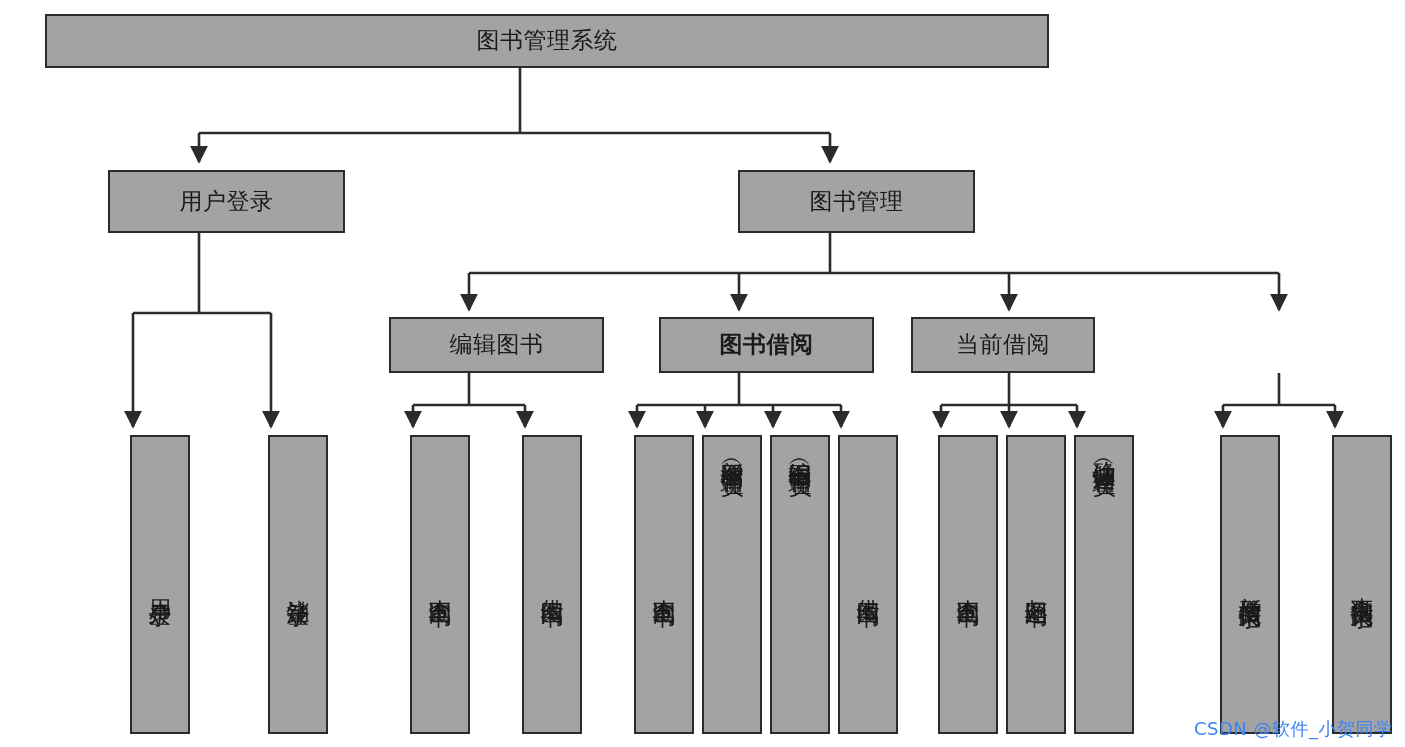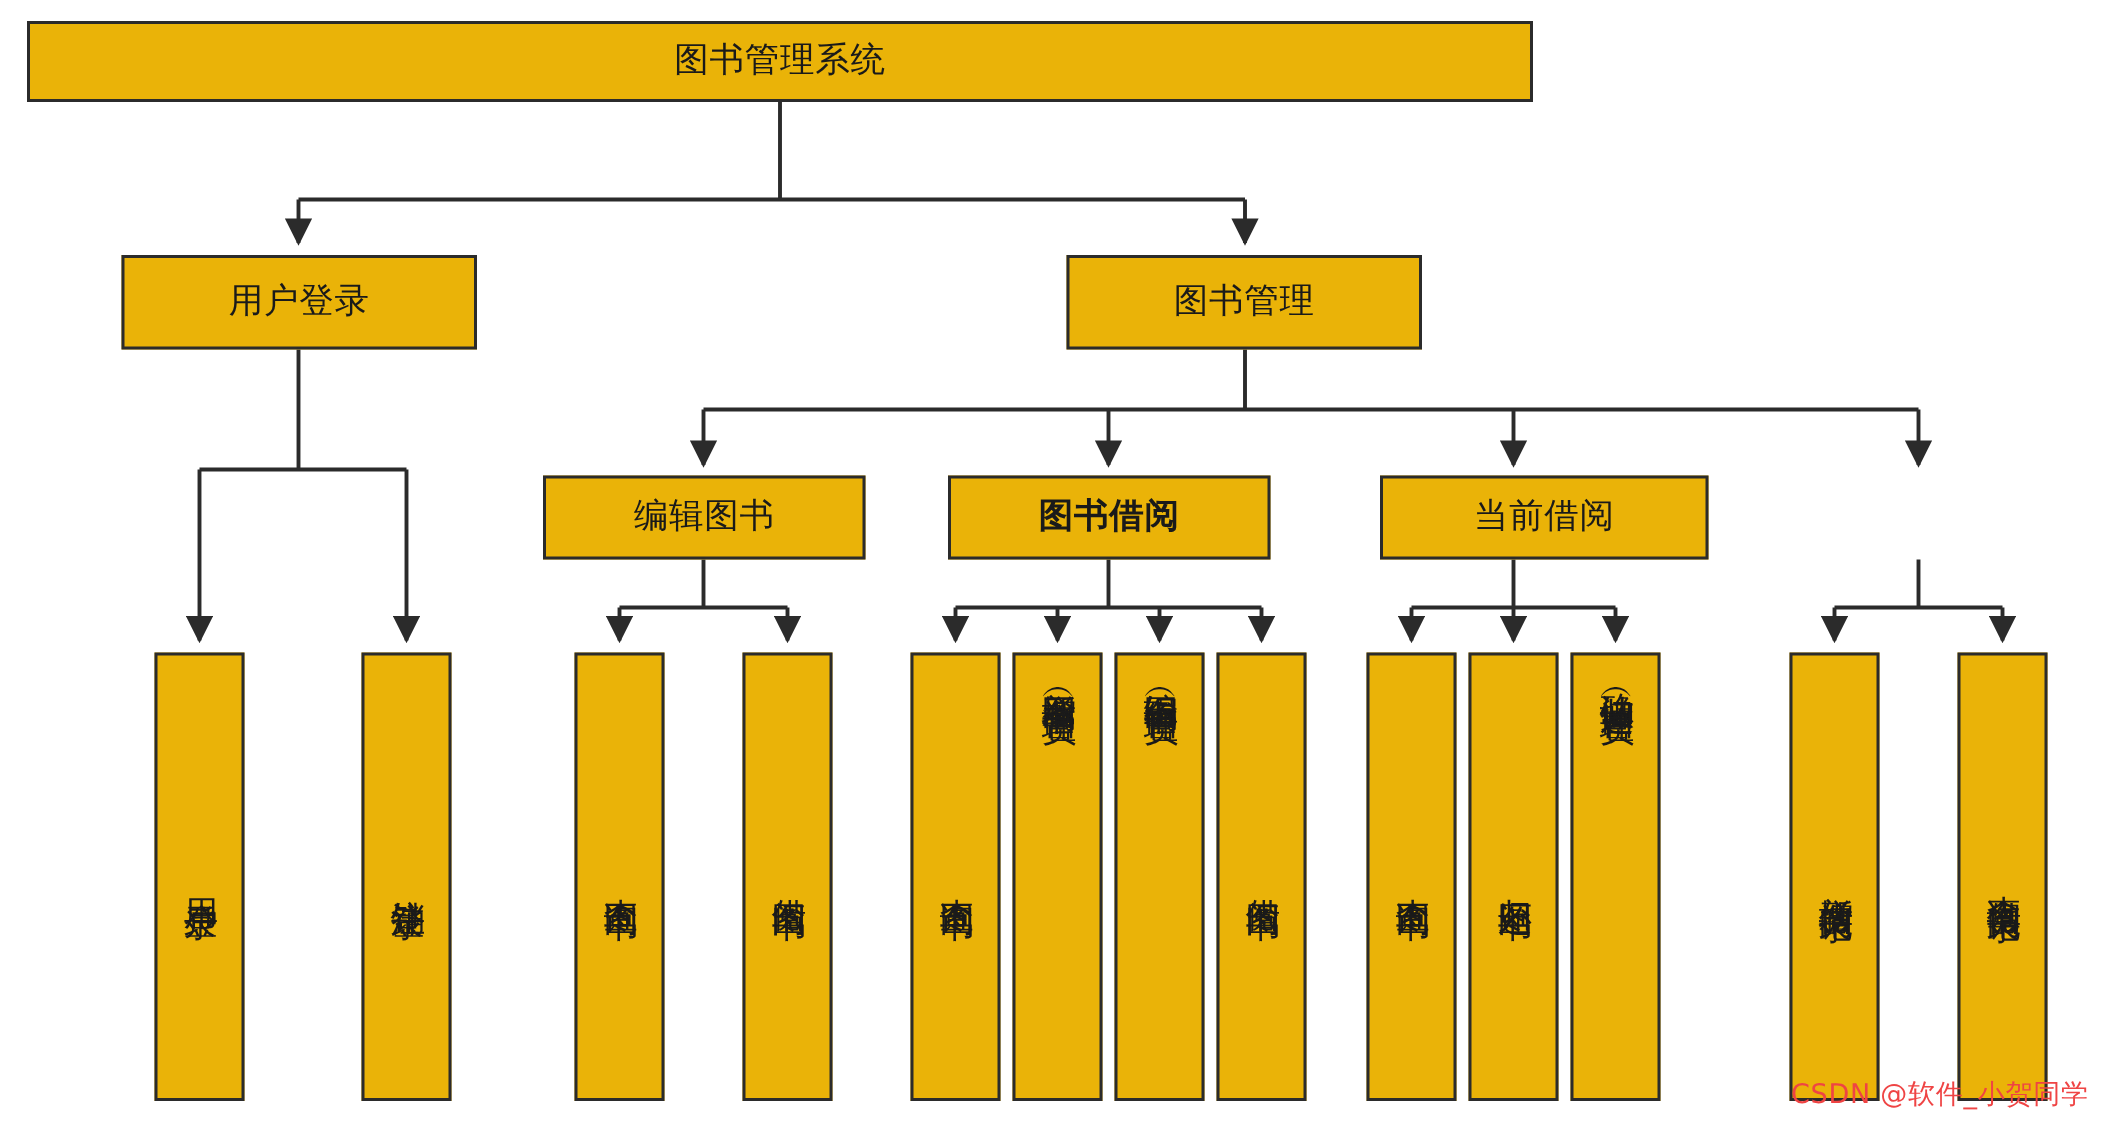--- a/index.html
+++ b/index.html
@@ -22,26 +22,27 @@
     position: absolute;
     left: 0;
     top: 0;
     width: 1405px;
     height: 747px;
     pointer-events: none;
   }
   .node {
     position: absolute;
     box-sizing: border-box;
-    background: #eab308;
+    background: #a3a3a3;
     border: 2.5px solid #2b2b2b;
     display: flex;
     align-items: center;
     justify-content: center;
     color: #1a1a1a;
+    margin-left: 27px;
   }
   .node-label {
     display: block;
     text-align: center;
     line-height: 1.12;
     color: #1a1a1a;
   }
   
   .node.h-node .node-label {
     font-size: 23px;
@@ -64,21 +65,21 @@
     line-height: 1.0;
     max-height: 280px;
   }
   .node.v-node.top-align {
     align-items: flex-start;
     padding-top: 6px;
   }
   .watermark {
     position: absolute;
     font-size: 18px;
-    color: #ef4444;
+    color: #3b82f6;
     white-space: nowrap;
     letter-spacing: 0.5px;
     text-align: center;
   }
 </style>
 </head>
 <body>
 
 <div id="diagram-canvas">
 
@@ -146,21 +147,21 @@
   </div>
 
   <div class="node h-node" style="left:362px; top:317px; width:215px; height:56px;">
     <span class="node-label">编辑图书</span>
   </div>
 
   <div class="node h-node" style="left:632px; top:317px; width:215px; height:56px;font-weight:bold;">
     <span class="node-label">图书借阅</span>
   </div>
 
-  <div class="node h-node" style="left:920px; top:317px; width:219px; height:56px;">
+  <div class="node h-node" style="left:884px; top:317px; width:184px; height:56px;">
     <span class="node-label">当前借阅</span>
   </div>
 
 
   <div class="node v-node" style="left:103px; top:435px; width:60px; height:299px;">
     <span class="node-label">用户登录</span>
   </div>
 
   <div class="node v-node" style="left:241px; top:435px; width:60px; height:299px;">
     <span class="node-label">注销登录</span>

